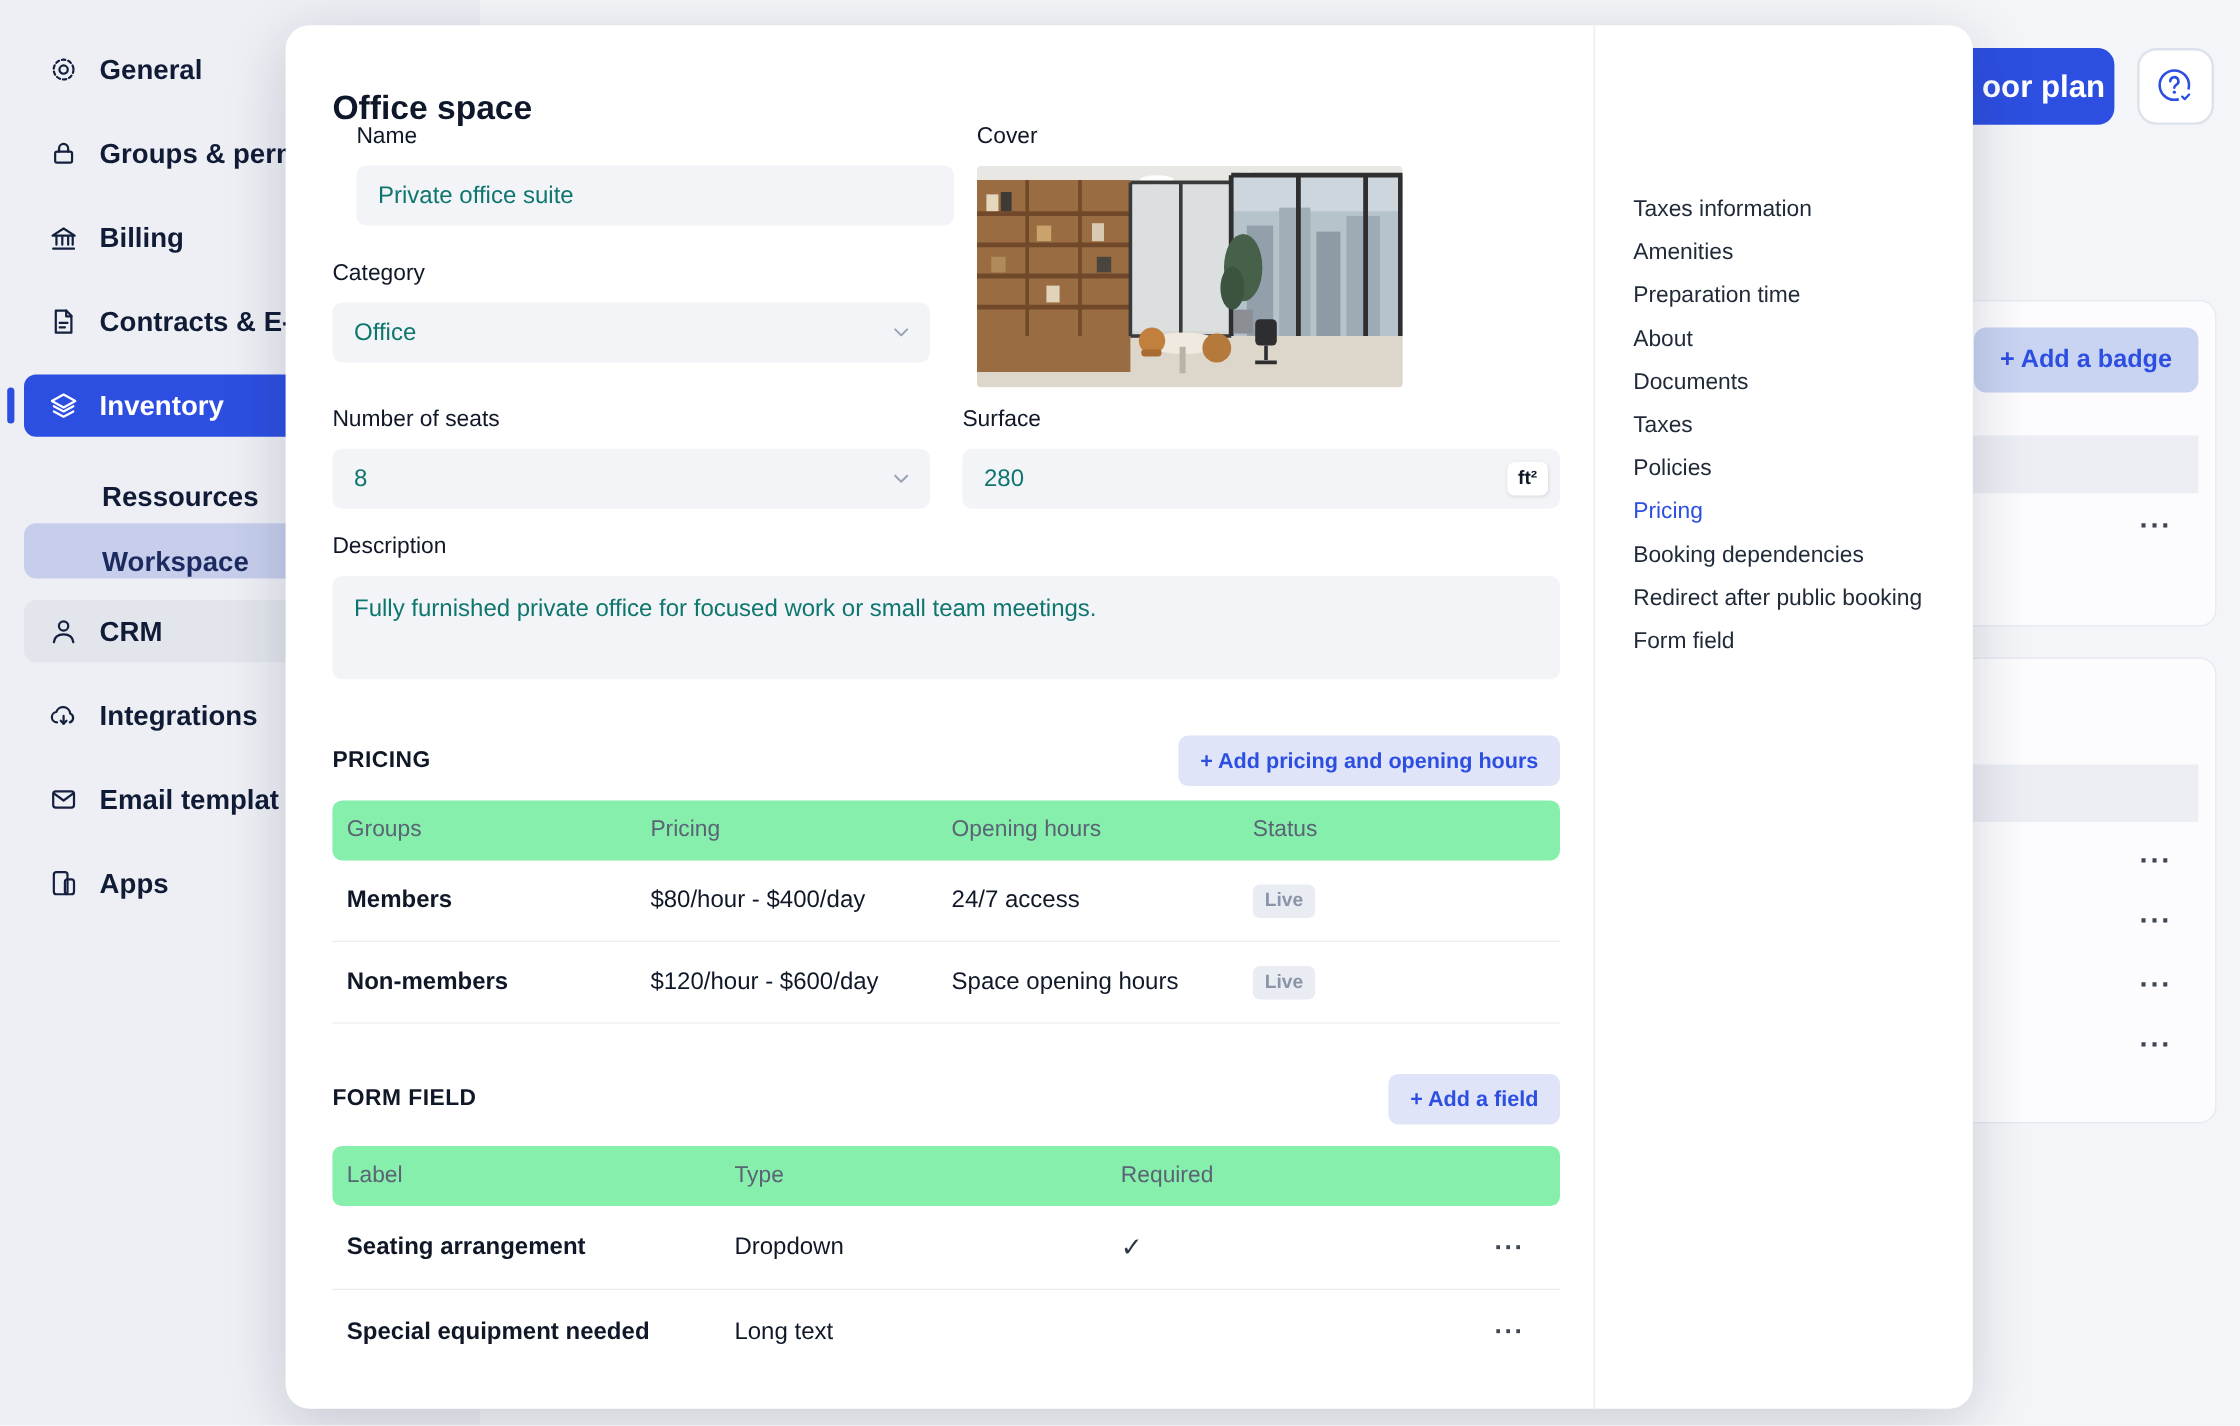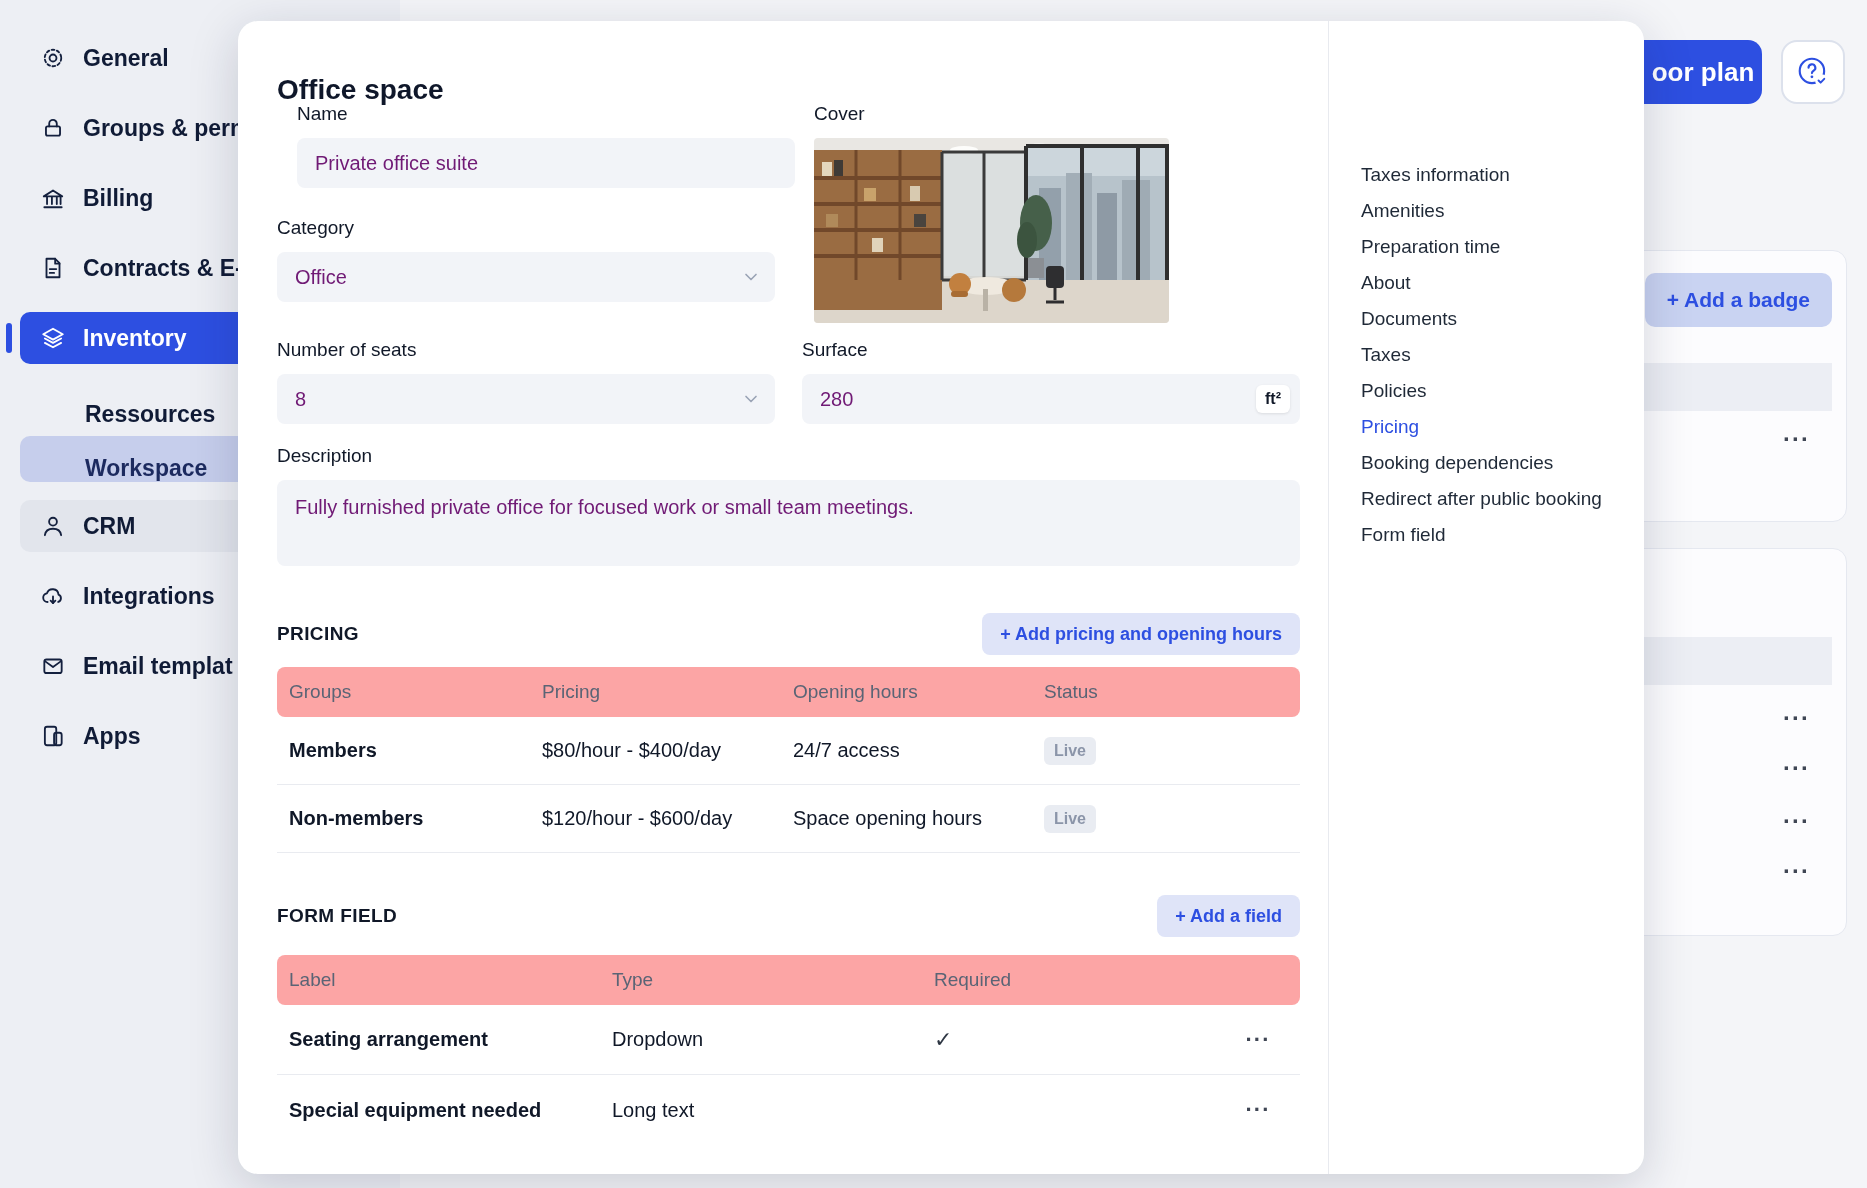--- a/index.html
+++ b/index.html
@@ -30,21 +30,21 @@
   .gray-bar{position:absolute;left:14px;right:14px;height:48px;background:#eceef4;}
   .card1 .gray-bar{top:112px;}
   .card2 .gray-bar{top:88px;}
   .more{position:absolute;right:36px;color:#3f4654;font-size:24px;font-weight:700;letter-spacing:1px;cursor:pointer;line-height:1;}
   
   .modal{position:absolute;left:238px;top:21px;width:1406px;height:1153px;background:#fff;border-radius:20px;box-shadow:0 12px 50px rgba(20,30,60,.18);z-index:10;}
   .modal-main{position:absolute;left:39px;top:0;width:1023px;height:100%;}
   .m-title{position:absolute;left:0;top:34px;font-size:28px;font-weight:700;color:#0f172a;}
   .field{position:absolute;}
   .f-label{font-size:19px;color:#101828;margin-bottom:13px;display:block;}
-  .f-input{height:50px;background:#f2f4f8;border:none;border-radius:8px;font-size:20px;color:#701a75;padding:0 18px;width:100%;box-sizing:border-box;font-family:inherit;}
+  .f-input{height:50px;background:#f2f4f8;border:none;border-radius:8px;font-size:20px;color:#0f766e;padding:0 18px;width:100%;box-sizing:border-box;font-family:inherit;}
   div.f-input{display:flex;align-items:center;}
   .select{justify-content:space-between;padding-right:14px;cursor:pointer;}
   .chev{display:flex;}
   .chev svg{width:20px;height:20px;stroke:#9aa3b5;stroke-width:2;fill:none;stroke-linecap:round;stroke-linejoin:round;}
   .f-name{left:0;top:82px;width:498px;margin-left:20px;}
   .f-cover{left:525px;top:82px;width:355px;padding-left:12px;}
   .cover-img{width:355px;height:185px;border-radius:4px;overflow:hidden;display:block;cursor:pointer;}
   .cover-img svg{display:block;}
   .f-category{left:0;top:196px;width:498px;}
   .f-seats{left:0;top:318px;width:498px;}
@@ -54,21 +54,21 @@
   .f-desc{left:0;top:424px;width:1023px;}
   textarea.f-input{height:86px;padding:13px 18px;resize:none;line-height:1.4;}
   .sec-head{position:absolute;left:0;width:1023px;height:42px;display:flex;align-items:center;justify-content:space-between;}
   .sec-pricing{top:592px;}
   .sec-form{top:874px;}
   .sec-title{font-size:19px;font-weight:700;color:#101828;letter-spacing:.4px;}
   .add-btn{height:42px;padding:0 18px;background:#dfe4f8;color:#2d4fe1;border:none;border-radius:8px;font-size:18px;font-weight:700;font-family:inherit;cursor:pointer;}
   .tbl{position:absolute;left:0;width:1023px;}
   .pricing-tbl{top:646px;}
   .form-tbl{top:934px;}
-  .tbl-head{display:grid;align-items:center;height:50px;background:#fca5a5;border-radius:8px;color:#5a6475;font-size:19px;padding:0 12px;box-sizing:border-box;}
+  .tbl-head{display:grid;align-items:center;height:50px;background:#86efac;border-radius:8px;color:#5a6475;font-size:19px;padding:0 12px;box-sizing:border-box;}
   .p-cols{grid-template-columns:253px 251px 251px 1fr;}
   .f-cols{grid-template-columns:323px 322px 1fr 60px;}
   .tbl-row{display:grid;align-items:center;height:68px;border-bottom:1px solid #e9ebf0;padding:0 12px;box-sizing:border-box;font-size:20px;color:#101828;}
   .form-tbl .tbl-row{height:70px;}
   .tbl-row.last{border-bottom:none;}
   .cell-strong{font-weight:700;}
   .live{display:inline-block;background:#e9ecf2;color:#8b95a9;font-size:16px;font-weight:700;padding:5px 10px;border-radius:6px;}
   .check{font-size:22px;color:#2f3744;}
   .row-more{justify-self:center;color:#3f4654;font-size:22px;font-weight:700;letter-spacing:1px;cursor:pointer;line-height:1;}
   .modal-nav{position:absolute;left:1090px;top:0;width:316px;height:100%;border-left:1px solid #e8eaef;box-sizing:border-box;padding-top:136px;}

